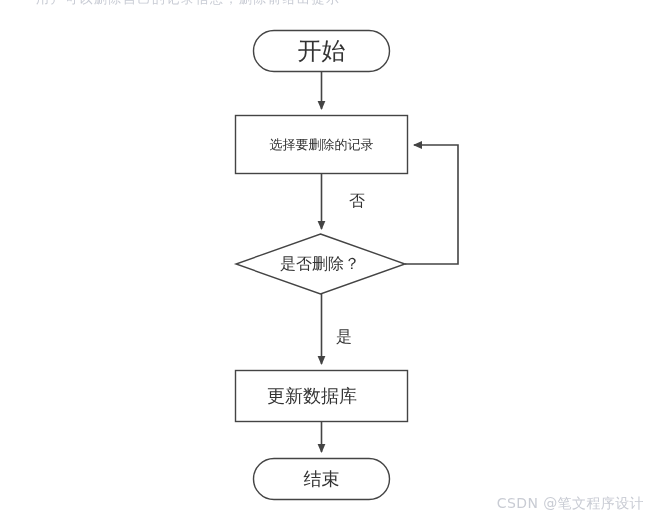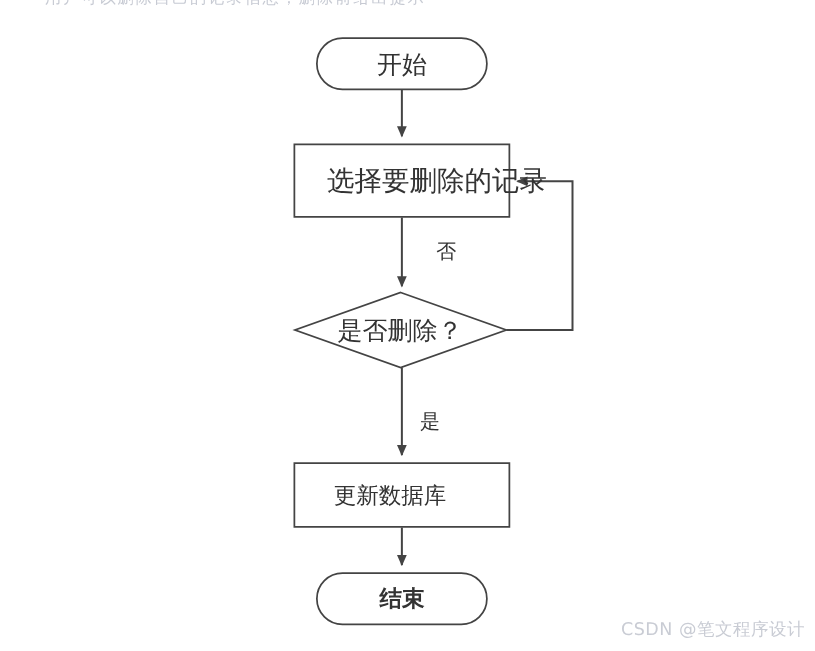--- a/index.html
+++ b/index.html
@@ -24,25 +24,25 @@
   .node-label {
     position: absolute;
     display: flex;
     align-items: center;
     justify-content: center;
     color: #333333;
     font-family: "DejaVu Sans", "Liberation Sans", sans-serif;
     white-space: nowrap;
     pointer-events: none;
   }
-  #lbl-start   { left: 253px; top: 30px;  width: 137px; height: 42px; font-size: 20px; }
-  #lbl-select  { left: 235px; top: 115px; width: 173px; height: 59px; font-size: 22px; margin-left: 28px; }
-  #lbl-decide  { left: 235px; top: 234px; width: 170px; height: 60px; font-size: 20px; text-align: right; }
+  #lbl-start   { left: 253px; top: 30px;  width: 137px; height: 42px; font-size: 24px; }
+  #lbl-select  { left: 235px; top: 115px; width: 173px; height: 59px; font-size: 13px; }
+  #lbl-decide  { left: 235px; top: 234px; width: 170px; height: 60px; font-size: 16px; text-align: right; }
   #lbl-update  { left: 235px; top: 370px; width: 154px; height: 52px; font-size: 18px; }
-  #lbl-end     { left: 253px; top: 458px; width: 137px; height: 42px; font-size: 18px; font-weight: bold; }
+  #lbl-end     { left: 253px; top: 458px; width: 137px; height: 42px; font-size: 18px; }
 
   .edge-label {
     position: absolute;
     color: #333333;
     font-size: 16px;
     font-family: "DejaVu Sans", "Liberation Sans", sans-serif;
     white-space: nowrap;
     pointer-events: none;
   }
   #lbl-no  { left: 349px; top: 191px; }

